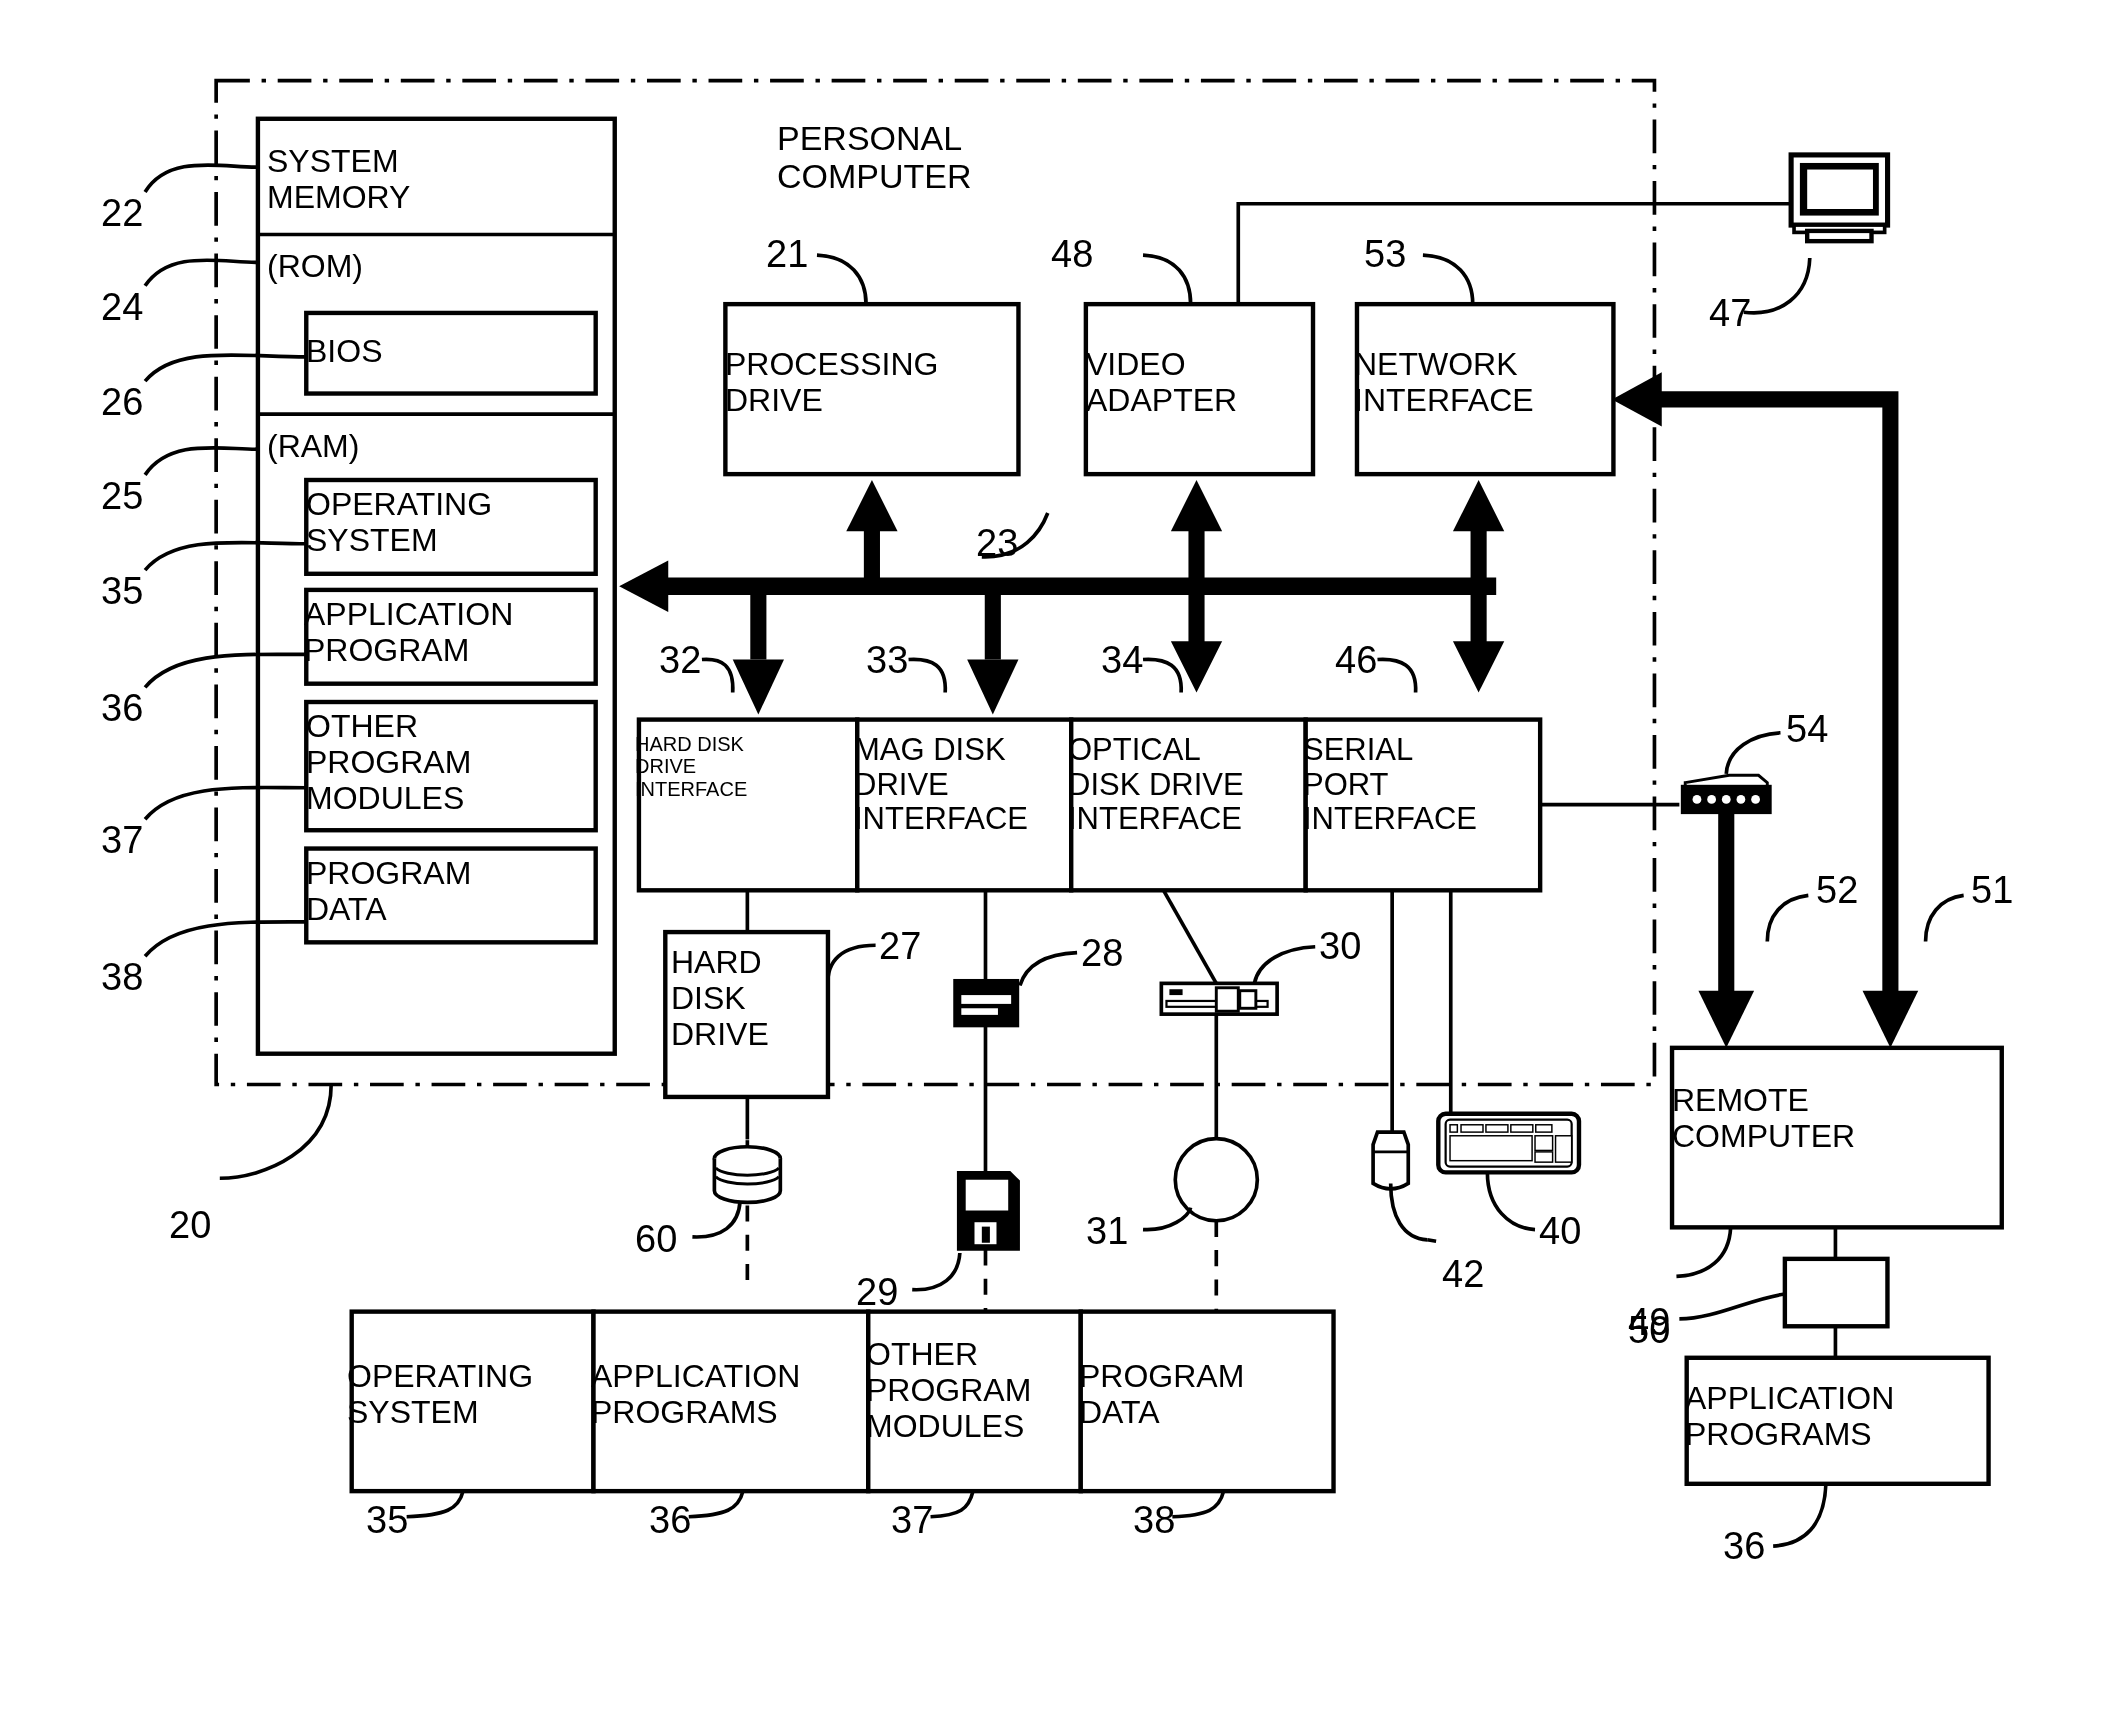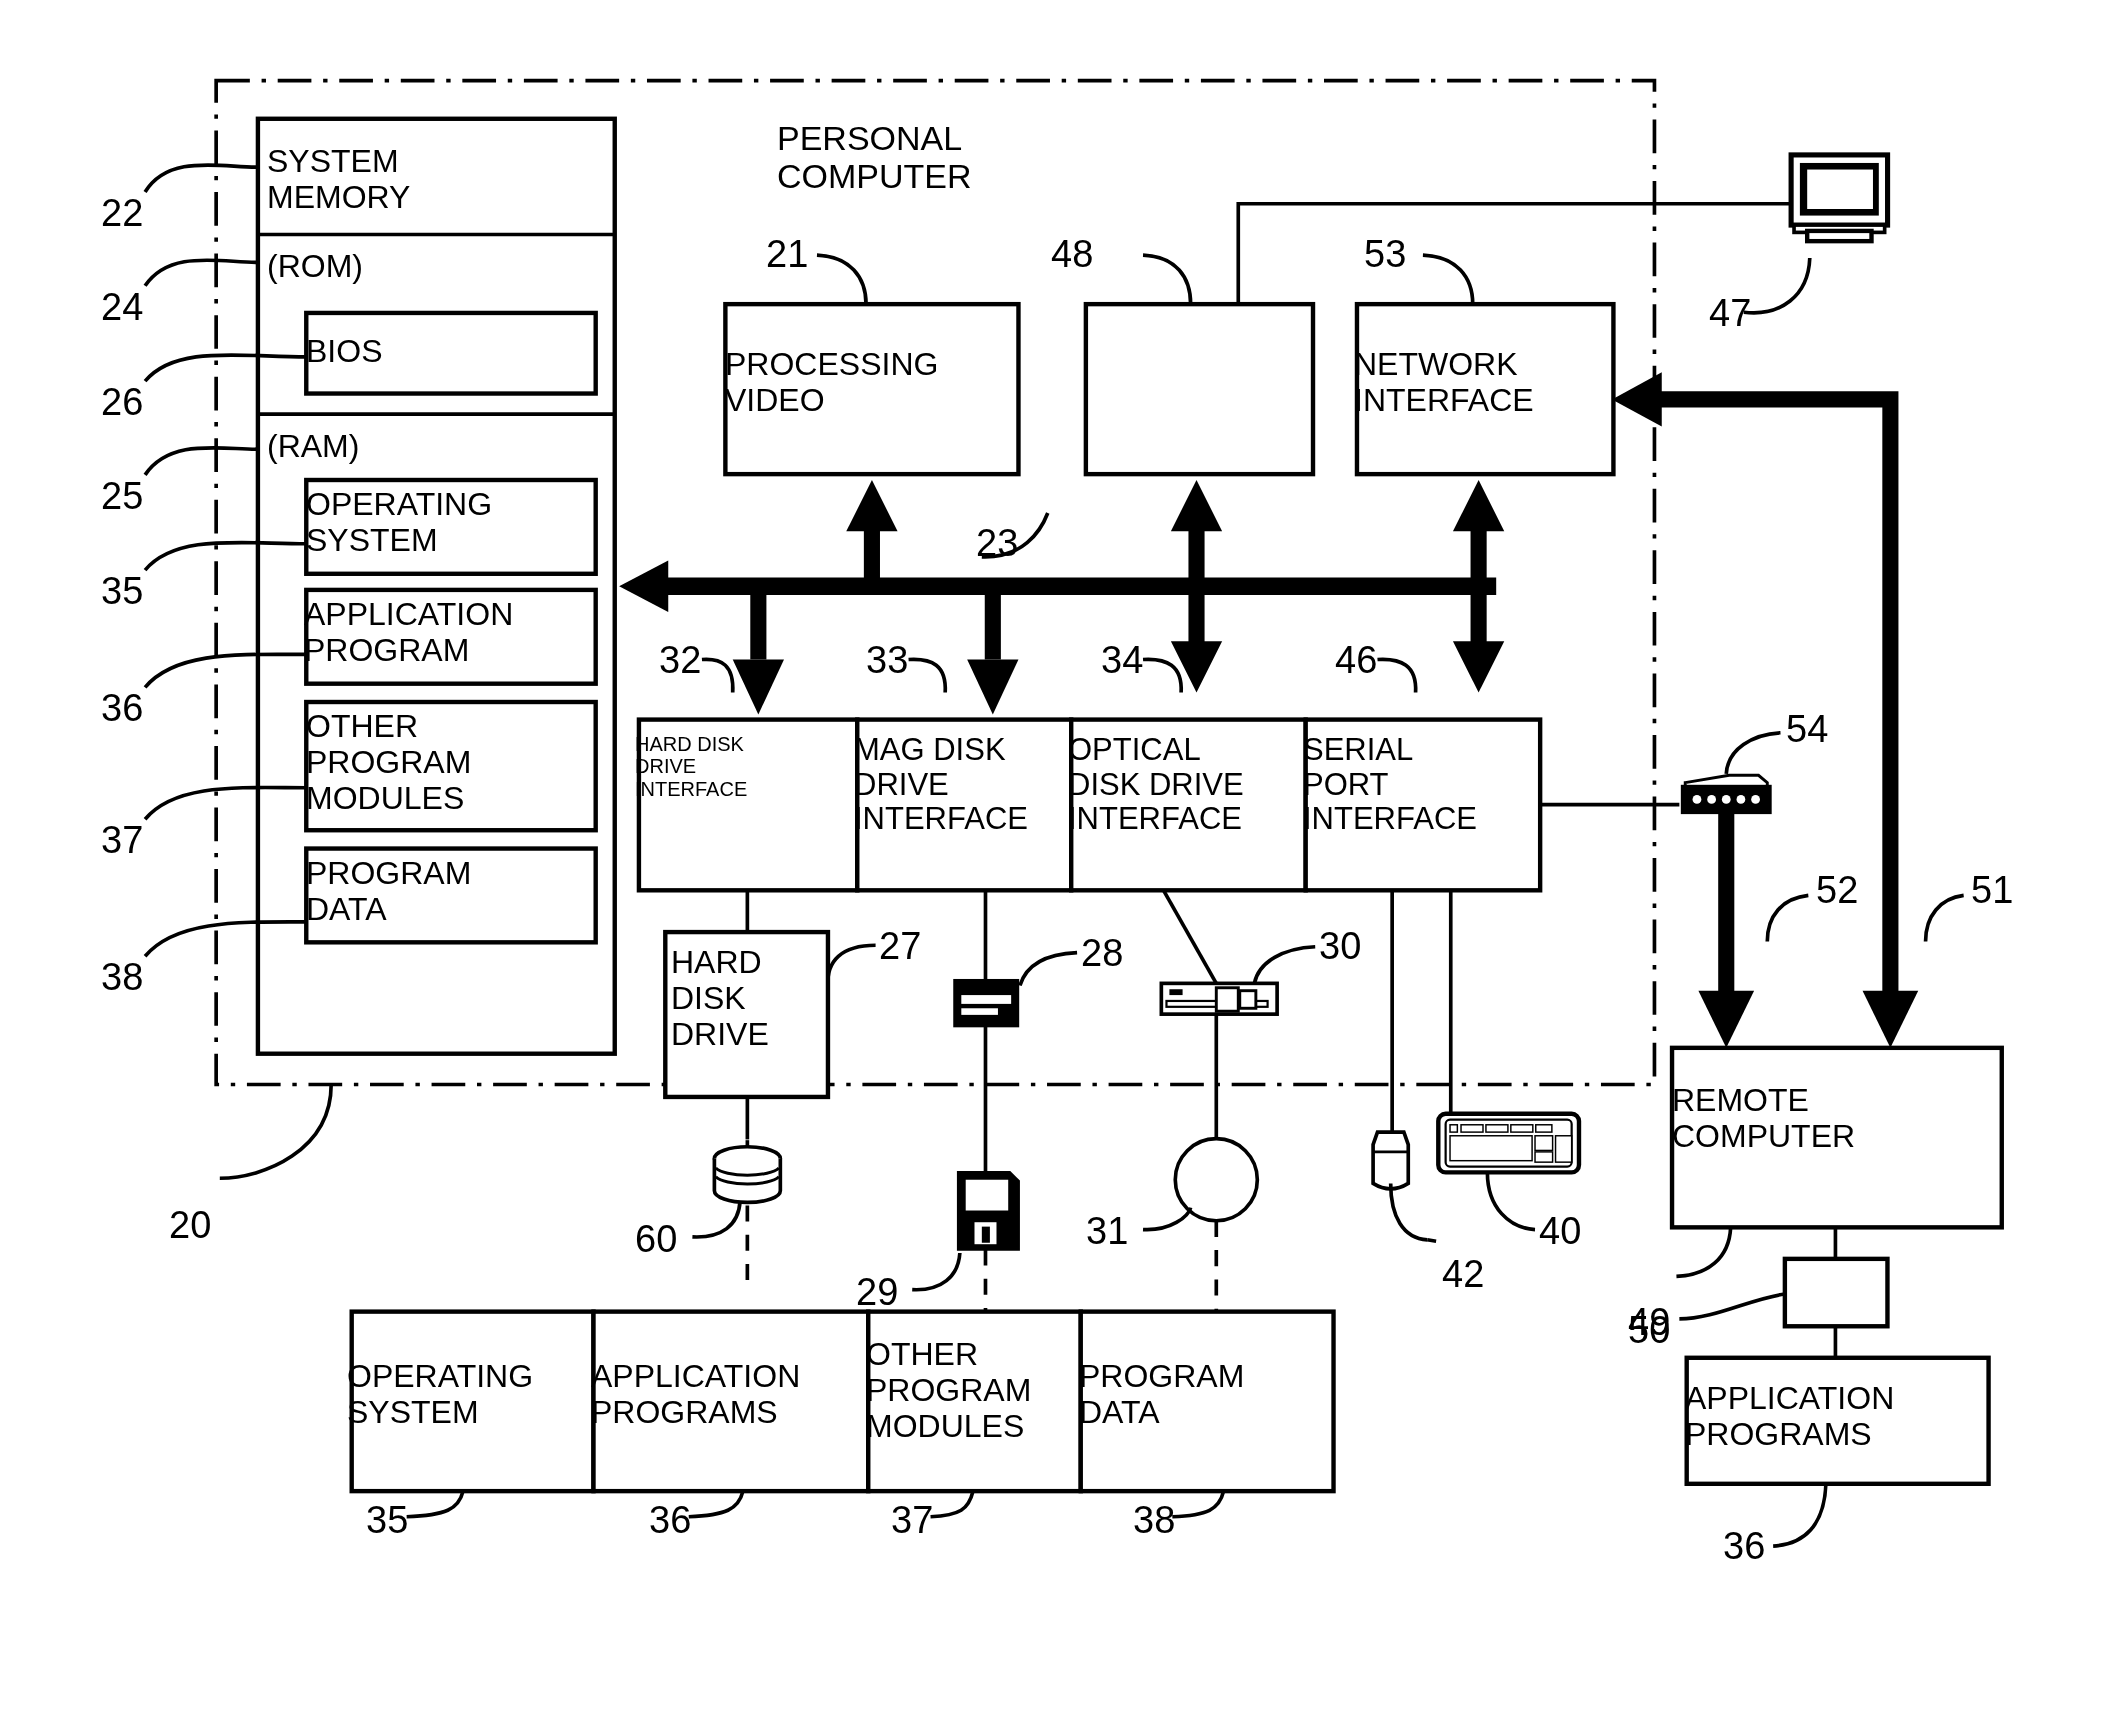--- a/index.html
+++ b/index.html
@@ -290,21 +290,23 @@
 SYSTEM</div>
   <div class="lbl box-text" style="left:304px; top:597px; width:293px;">APPLICATION
 PROGRAM</div>
   <div class="lbl box-text" style="left:306px; top:709px; width:289px;">OTHER
 PROGRAM
 MODULES</div>
   <div class="lbl box-text" style="left:306px; top:856px; width:289px;">PROGRAM
 DATA</div>
 
   <div class="lbl box-text" style="left:725px; top:347px; width:293px;">PROCESSING
-VIDEO</div>
+DRIVE</div>
+  <div class="lbl box-text" style="left:1086px; top:347px; width:227px;">VIDEO
+ADAPTER</div>
   <div class="lbl box-text" style="left:1354px; top:347px; width:262px;">NETWORK
 INTERFACE</div>
 
   <div class="lbl box-text" style="left:635px; top:733px; width:227px; font-size:20px;">HARD DISK
 DRIVE
 INTERFACE</div>
   <div class="lbl box-text" style="left:854px; top:733px; width:220px; font-size:31px;">MAG DISK
 DRIVE
 INTERFACE</div>
   <div class="lbl box-text" style="left:1068px; top:733px; width:240px; font-size:31px;">OPTICAL

